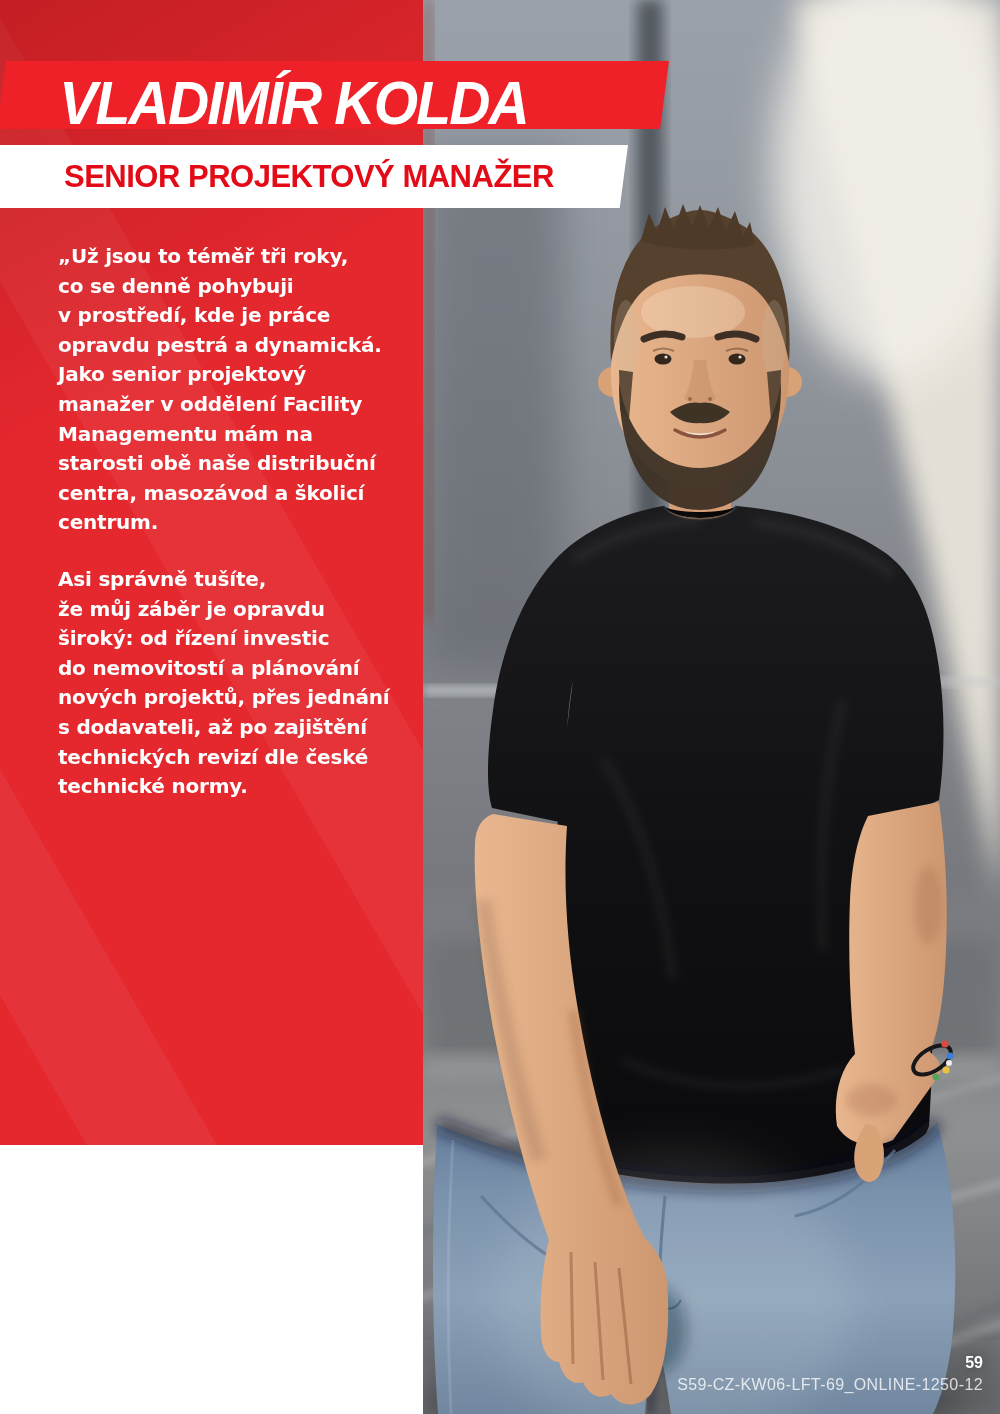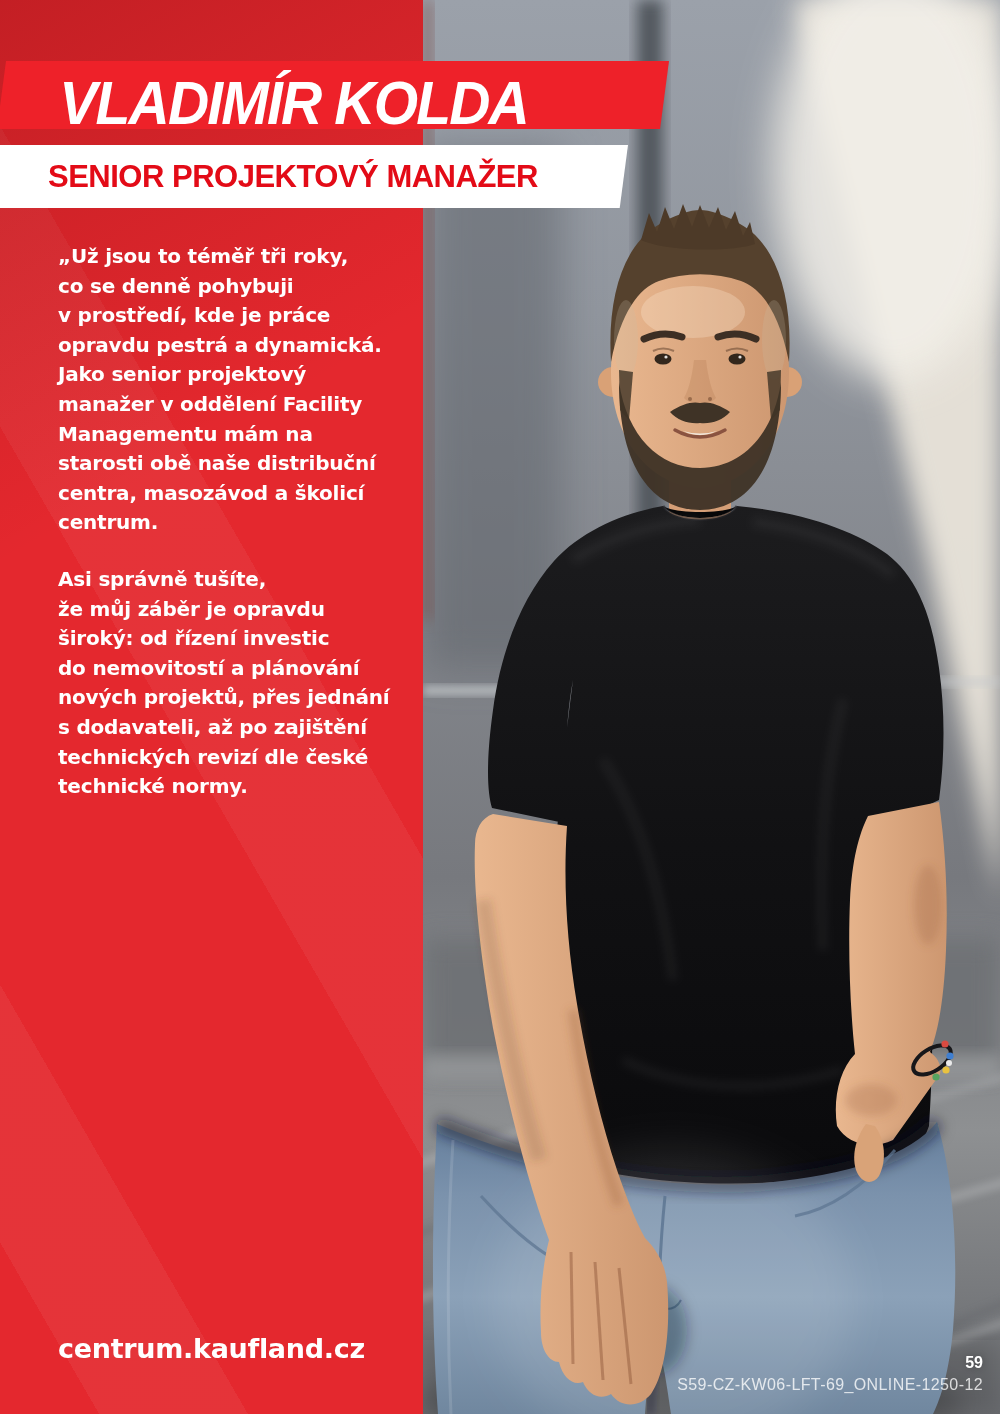--- a/index.html
+++ b/index.html
@@ -5,21 +5,21 @@
   * { margin:0; padding:0; box-sizing:border-box; }
   html,body { width:1000px; height:1414px; overflow:hidden; background:#ffffff; }
   .page { position:relative; width:1000px; height:1414px; font-family:"DejaVu Sans","Liberation Sans",sans-serif; }
 
   
   .photo-wrap { position:absolute; left:423px; top:0; width:577px; height:1414px; z-index:0; }
   .photo-wrap svg { display:block; width:100%; height:100%; }
 
   
   .red-panel {
-    position:absolute; left:0; top:0; width:423px; height:1414px; z-index:2;
+    position:absolute; left:0; top:0; width:423px; height:1145px; z-index:2;
     background:
       linear-gradient(150deg, rgba(120,10,14,.30), rgba(120,10,14,0) 34%),
       linear-gradient(60deg, rgba(255,255,255,0) 8%, rgba(255,255,255,.055) 8% 20%,
                       rgba(255,255,255,0) 20% 46%, rgba(255,255,255,.05) 46% 60%,
                       rgba(255,255,255,0) 60%),
       #e4282e;
   }
 
   .quote { position:absolute; left:58px; top:242px; width:365px; color:#ffffff; }
   .quote p {
@@ -34,21 +34,21 @@
   .title-banner h1 {
     position:relative; color:#ffffff; font-family:"Liberation Sans",sans-serif;
     font-style:italic; font-weight:bold; font-size:62px; line-height:84px;
     padding-left:58px; letter-spacing:-2px; white-space:nowrap;
     transform:scaleX(.92); transform-origin:0 50%;
   }
   .subtitle-banner { position:absolute; left:0; top:145px; width:628px; height:63px; z-index:3; }
   .subtitle-banner .shape { position:absolute; inset:0; background:#ffffff; transform:skewX(-7.5deg); transform-origin:0 0; }
   .subtitle-banner h2 {
     position:relative; color:#e30b17; font-family:"Liberation Sans",sans-serif;
-    font-weight:bold; font-size:31px; line-height:63px; padding-left:48px;
+    font-weight:bold; font-size:31px; line-height:63px; padding-left:64px;
     letter-spacing:-0.5px; white-space:nowrap;
   }
 
   
   .website { position:absolute; left:58px; bottom:50px; z-index:3; color:#ffffff;
              font-size:27px; font-weight:bold; letter-spacing:-0.3px; }
   .page-number { position:absolute; right:17px; bottom:42px; z-index:3; color:#ffffff;
                  font-family:"Liberation Sans",sans-serif; font-weight:bold; font-size:16px;
                  text-shadow:0 0 6px rgba(0,0,0,.25); }
   .print-code { position:absolute; right:17px; bottom:20px; z-index:3;

